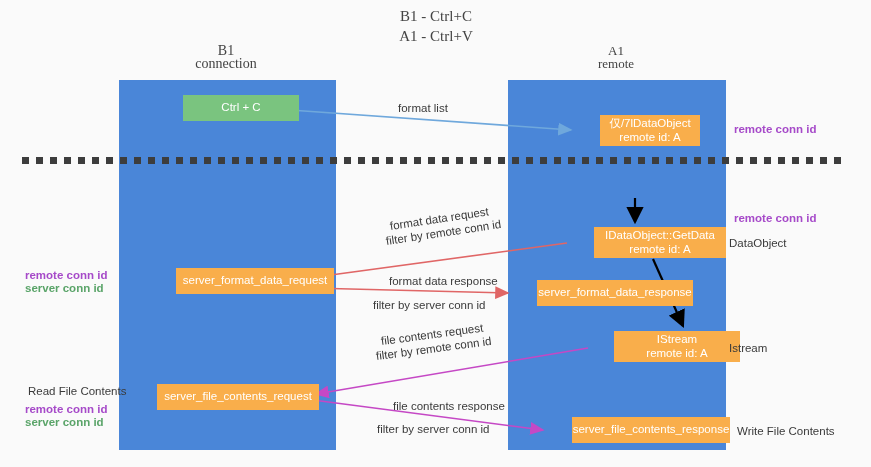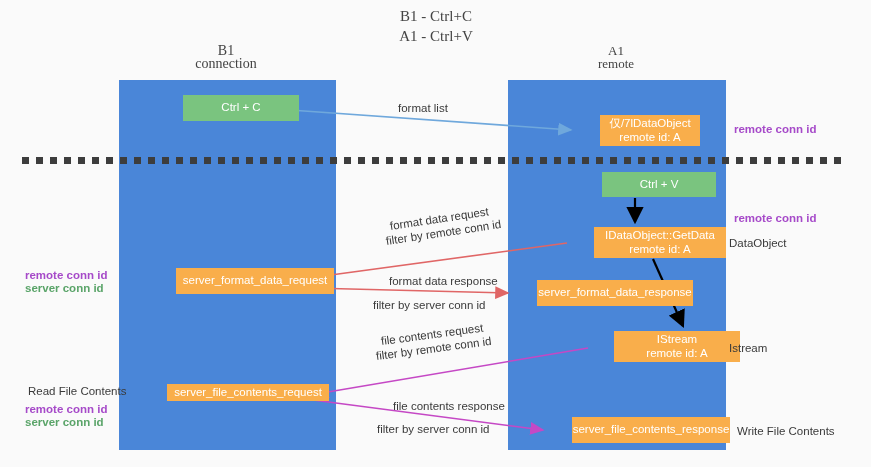--- a/index.html
+++ b/index.html
@@ -35,21 +35,21 @@
   .node.green{background:#7ac47f;}
   .node.orange{background:#f9ae4b;}
 
   #node-ctrl-c{left:159px;top:95px;width:116px;height:26px;}
   #node-get-idataobject{left:576px;top:115px;width:100px;height:31px;}
   #node-ctrl-v{left:578px;top:172px;width:114px;height:25px;}
   #node-getdata{left:570px;top:227px;width:132px;height:31px;}
   #node-server-format-data-request{left:152px;top:268px;width:158px;height:26px;}
   #node-server-format-data-response{left:513px;top:280px;width:156px;height:26px;}
   #node-istream{left:590px;top:331px;width:126px;height:31px;}
-  #node-server-file-contents-request{left:143px;top:384px;width:162px;height:17px;}
+  #node-server-file-contents-request{left:133px;top:384px;width:162px;height:26px;}
   #node-server-file-contents-response{left:548px;top:417px;width:158px;height:26px;}
 
   
   #divider{
     position:absolute;left:22px;top:157px;width:826px;height:7px;
     background:repeating-linear-gradient(to right,#3d3d3d 0px,#3d3d3d 7px,transparent 7px,transparent 14px);
   }
 
   
   .lbl{position:absolute;font-size:11.5px;line-height:14px;color:#3a3a3a;white-space:nowrap;}
@@ -141,21 +141,20 @@
     <g>
       <path d="M313,400 L543,430" stroke="#c548c5" stroke-width="1.6" fill="none" marker-end="url(#ah-mag)"></path>
     </g>
   </svg>
 
   <div id="divider"></div>
 
   <div class="node green" id="node-ctrl-c">Ctrl + C</div>
   <div class="node orange" id="node-get-idataobject">仅/7lDataObject
 remote id: A</div>
-  <div class="node green" id="node-ctrl-v">Ctrl + V</div>
   <div class="node orange" id="node-getdata">IDataObject::GetData
 remote id: A</div>
   <div class="node orange" id="node-server-format-data-request">server_format_data_request</div>
   <div class="node orange" id="node-server-format-data-response">server_format_data_response</div>
   <div class="node orange" id="node-istream">IStream
 remote id: A</div>
   <div class="node orange" id="node-server-file-contents-request">server_file_contents_request</div>
   <div class="node orange" id="node-server-file-contents-response">server_file_contents_response</div>
 
   <div class="lbl blk" id="lbl-format-list">format list</div>

